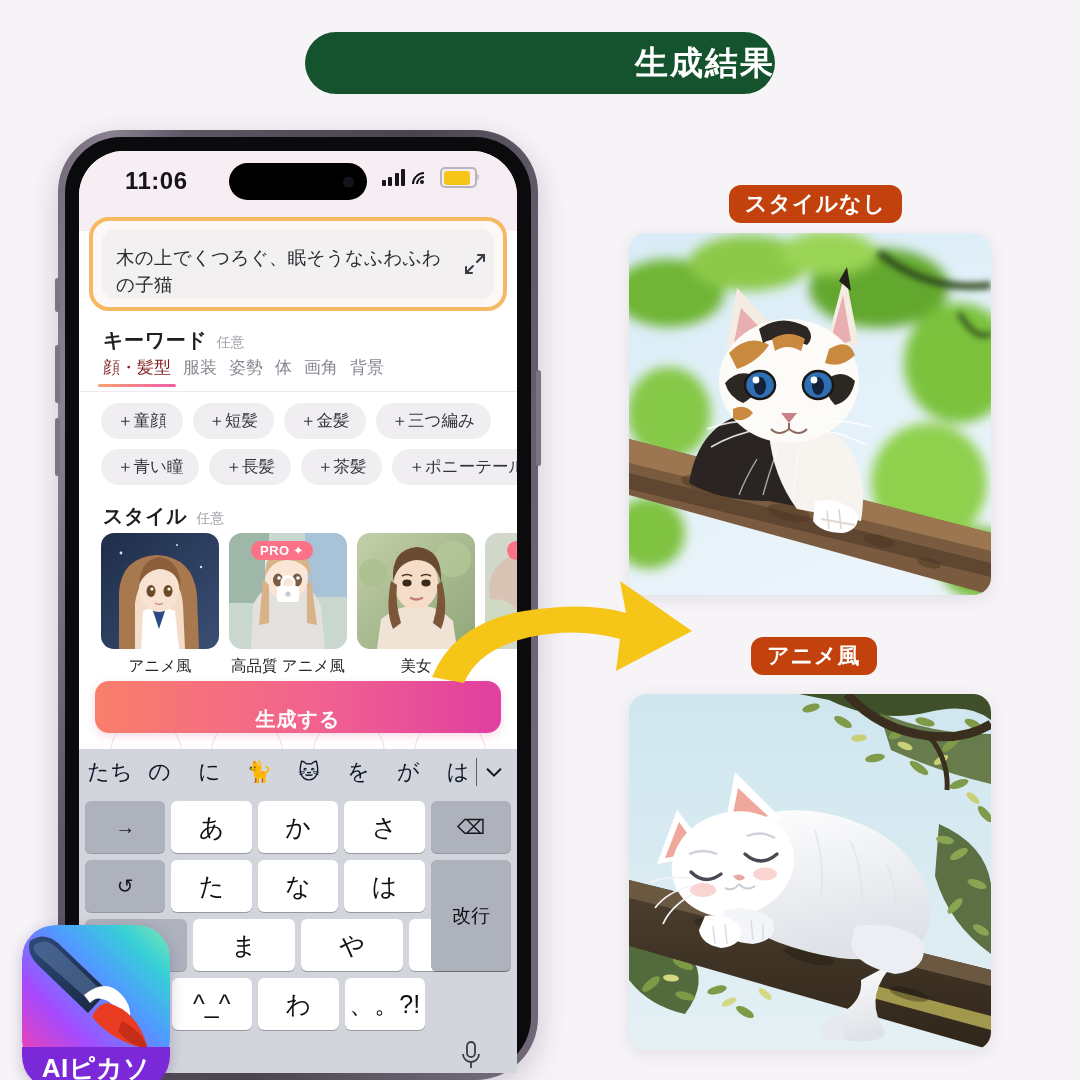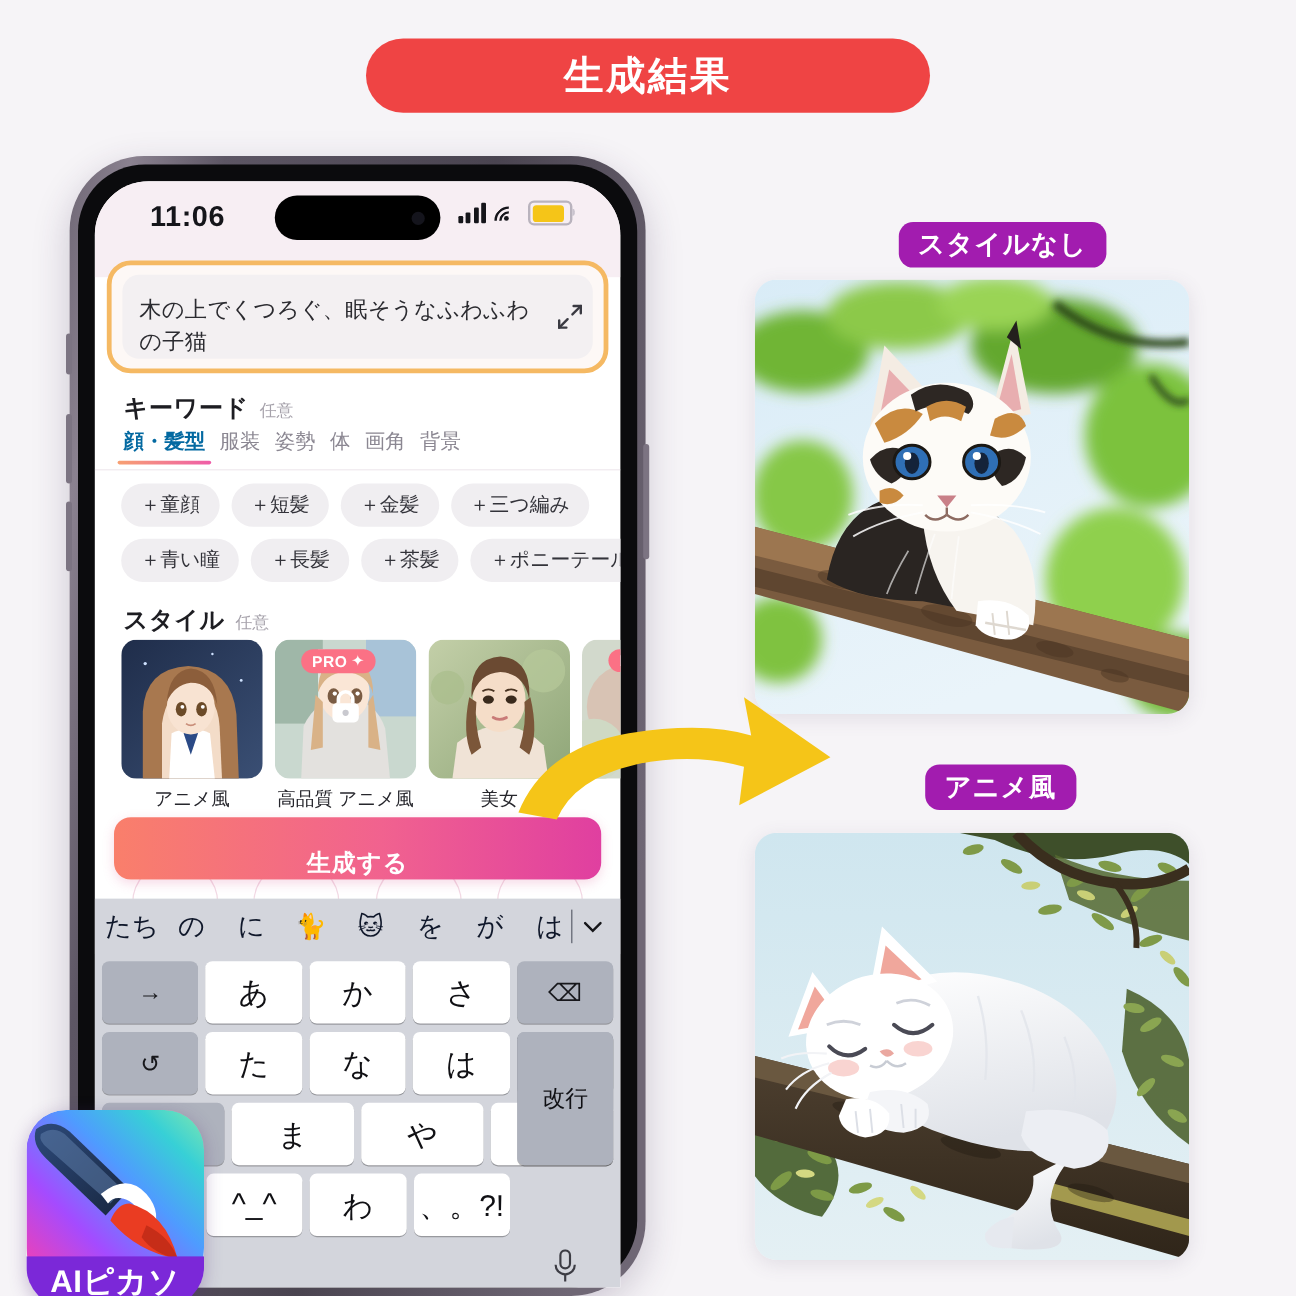--- a/index.html
+++ b/index.html
@@ -7,22 +7,22 @@
     width:1080px;height:1080px;overflow:hidden;
     background:#f6f4f7;
     font-family:"Liberation Sans","DejaVu Sans",sans-serif;
     position:relative;
   }
   .root{position:absolute;inset:0;}
 
   
   .title-badge{
     position:absolute;left:305px;top:32px;width:470px;height:62px;
-    background:#ef4444;border-radius:32px;
-    display:flex;align-items:center;justify-content:center;
+    background:#14532d;border-radius:32px;
+    display:flex;align-items:center;justify-content:flex-end;
     color:#ffffff;font-size:33px;font-weight:bold;letter-spacing:2px;
   }
 
   
   .phone{
     position:absolute;left:58px;top:130px;width:480px;height:950px;
   }
   .phone-frame{
     position:absolute;inset:0;
     background:linear-gradient(100deg,#6f6775 0%,#8b8290 8%,#5d5664 20%,#4a4450 55%,#6f6775 90%);
@@ -100,21 +100,21 @@
 
   .kw-head{position:absolute;left:24px;top:176px;}
   
   .tabs{
     position:absolute;left:18px;right:8px;top:205px;height:34px;
     display:flex;align-items:flex-start;gap:0;
   }
   .tab{
     position:relative;font-size:17px;color:#8b8792;padding:0 6px;white-space:nowrap;
   }
-  .tab.active{color:#0369a1;font-weight:700;}
+  .tab.active{color:#7f1d1d;font-weight:400;}
   .tab.active:after{
     content:"";position:absolute;left:1px;right:1px;bottom:-8px;height:3px;border-radius:2px;
     background:linear-gradient(90deg,#f7a072,#ef5da8);
   }
   .tabs-rule{position:absolute;left:0;right:0;top:240px;height:1px;background:#efe9ee;}
 
   
   .chips{position:absolute;left:22px;right:12px;top:252px;display:flex;flex-direction:column;gap:10px;}
   .chip-row{display:flex;gap:10px;}
   .chip{
@@ -171,23 +171,23 @@
     display:flex;align-items:center;justify-content:center;
     font-size:25px;color:#101014;box-shadow:0 1px 0 rgba(0,0,0,.28);
   }
   .key.fn{background:#aeb2bd;font-size:20px;color:#17171b;}
   .key.ret{background:#aeb2bd;font-size:19px;}
   .kb-bottom{height:50px;position:relative;}
   .mic{position:absolute;right:34px;top:4px;width:24px;height:30px;}
 
   
   .label-badge{
-    position:absolute;background:#a21caf;border-radius:12px;height:38px;
+    position:absolute;background:#c2410c;border-radius:12px;height:38px;
     display:flex;align-items:center;justify-content:center;padding:0 16px;
-    color:#ffffff;font-size:22px;font-weight:bold;letter-spacing:1px;margin-left:20px;
+    color:#ffffff;font-size:22px;font-weight:bold;letter-spacing:1px;
   }
   .badge-nostyle{left:729px;top:185px;}
   .badge-anime{left:751px;top:637px;}
 
   .result-img{
     position:absolute;border-radius:18px;overflow:hidden;
     box-shadow:0 4px 16px rgba(90,70,110,.12);
   }
   .img-real{left:629px;top:233px;width:362px;height:362px;}
   .img-anime{left:629px;top:694px;width:362px;height:356px;}

